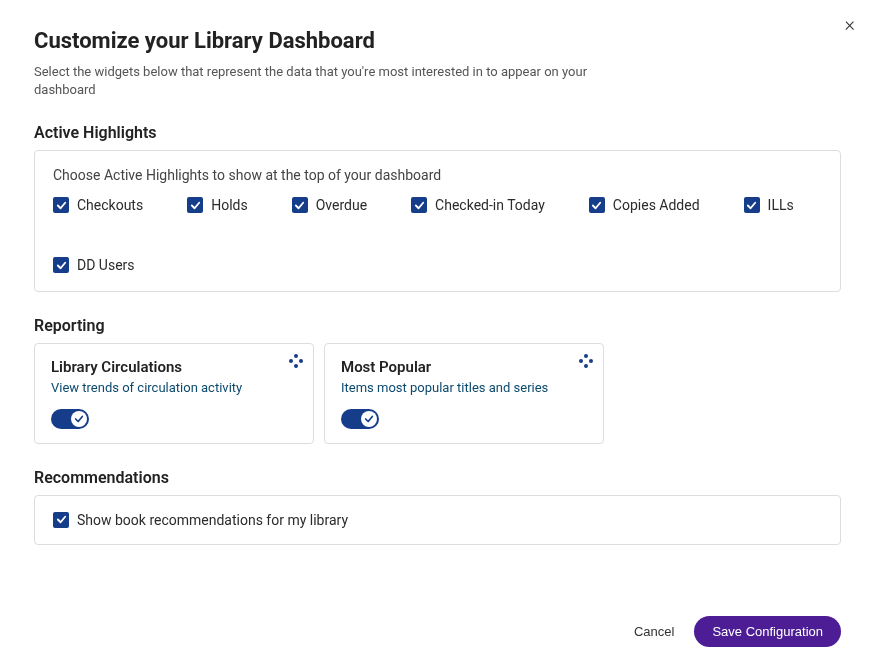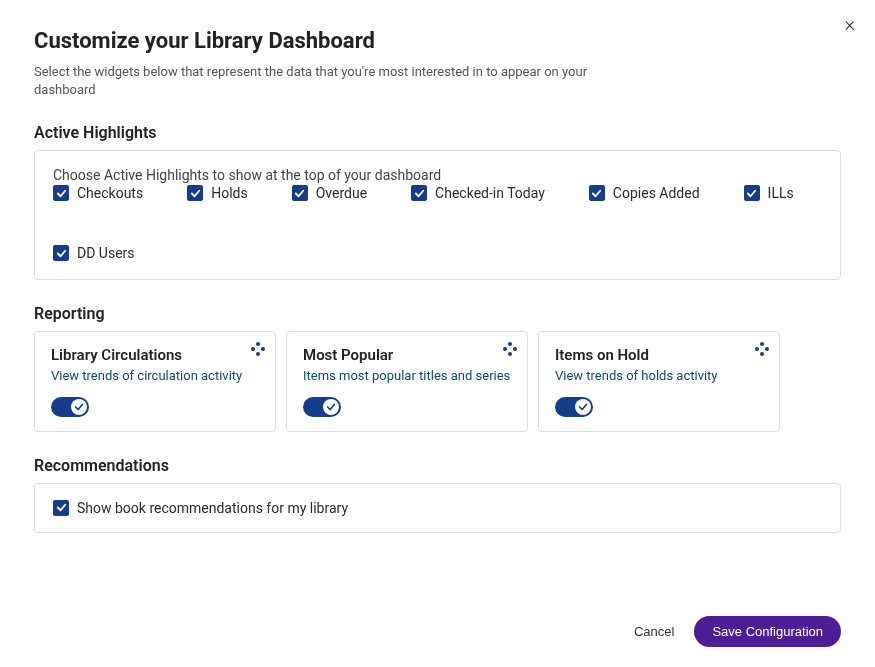--- a/index.html
+++ b/index.html
@@ -47,21 +47,21 @@
     }
     .panel {
       border: 1px solid #ddd;
       border-radius: 4px;
       padding: 16px 18px 18px 18px;
       margin-bottom: 24px;
     }
     .panel-desc {
       font-size: 14px;
       color: #444;
-      margin-bottom: 2px;
+      margin-bottom: 14px;
     }
     .highlights-row {
       display: flex;
       flex-wrap: wrap;
       gap: 44px;
       align-items: center;
     }
     .checkbox-item {
       display: flex;
       align-items: center;
@@ -86,21 +86,21 @@
     .reporting-grid {
       display: flex;
       flex-wrap: wrap;
       gap: 10px;
       margin-bottom: 24px;
     }
     .report-card {
       border: 1px solid #ddd;
       border-radius: 4px;
       padding: 14px 16px;
-      width: 242px;
+      width: 280px;
       position: relative;
     }
     .drag-handle {
       position: absolute;
       top: 10px;
       right: 10px;
       width: 14px;
       height: 14px;
       cursor: move;
     }
@@ -282,32 +282,20 @@
           <svg viewBox="0 0 12 12">
             <path d="M2 6 L5 9 L10 3" stroke="#153d8a" stroke-width="2" fill="none" stroke-linecap="round" stroke-linejoin="round"></path>
           </svg>
         </div>
     </div>
   </div>
   <div class="report-card">
     <div class="drag-handle"><span></span></div>
     <div class="card-title">Most Popular</div>
     <div class="card-desc">Items most popular titles and series</div>
-    <div class="toggle">
-      <div class="toggle-thumb">
-          <svg viewBox="0 0 12 12">
-            <path d="M2 6 L5 9 L10 3" stroke="#153d8a" stroke-width="2" fill="none" stroke-linecap="round" stroke-linejoin="round"></path>
-          </svg>
-        </div>
-    </div>
-  </div>
-  <div class="report-card">
-    <div class="drag-handle"><span></span></div>
-    <div class="card-title">Items on Hold</div>
-    <div class="card-desc">View trends of holds activity</div>
     <div class="toggle">
       <div class="toggle-thumb">
           <svg viewBox="0 0 12 12">
             <path d="M2 6 L5 9 L10 3" stroke="#153d8a" stroke-width="2" fill="none" stroke-linecap="round" stroke-linejoin="round"></path>
           </svg>
         </div>
     </div>
   </div>
 </div>
 

